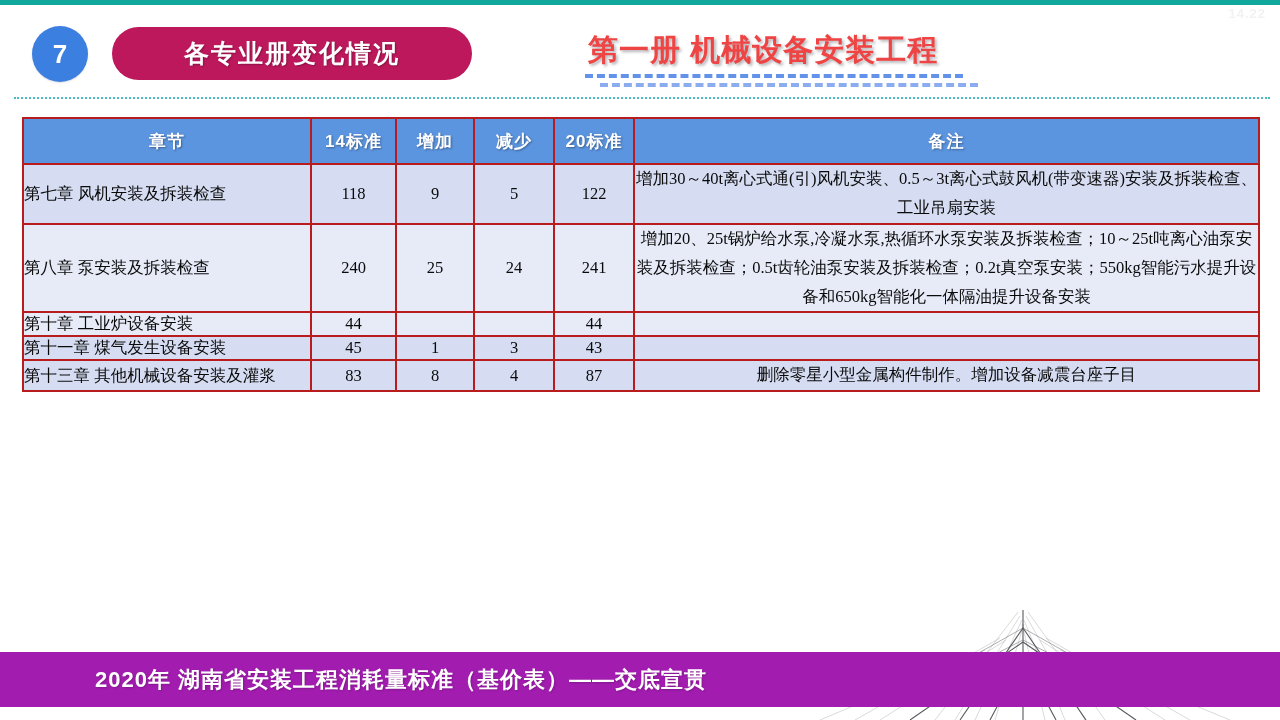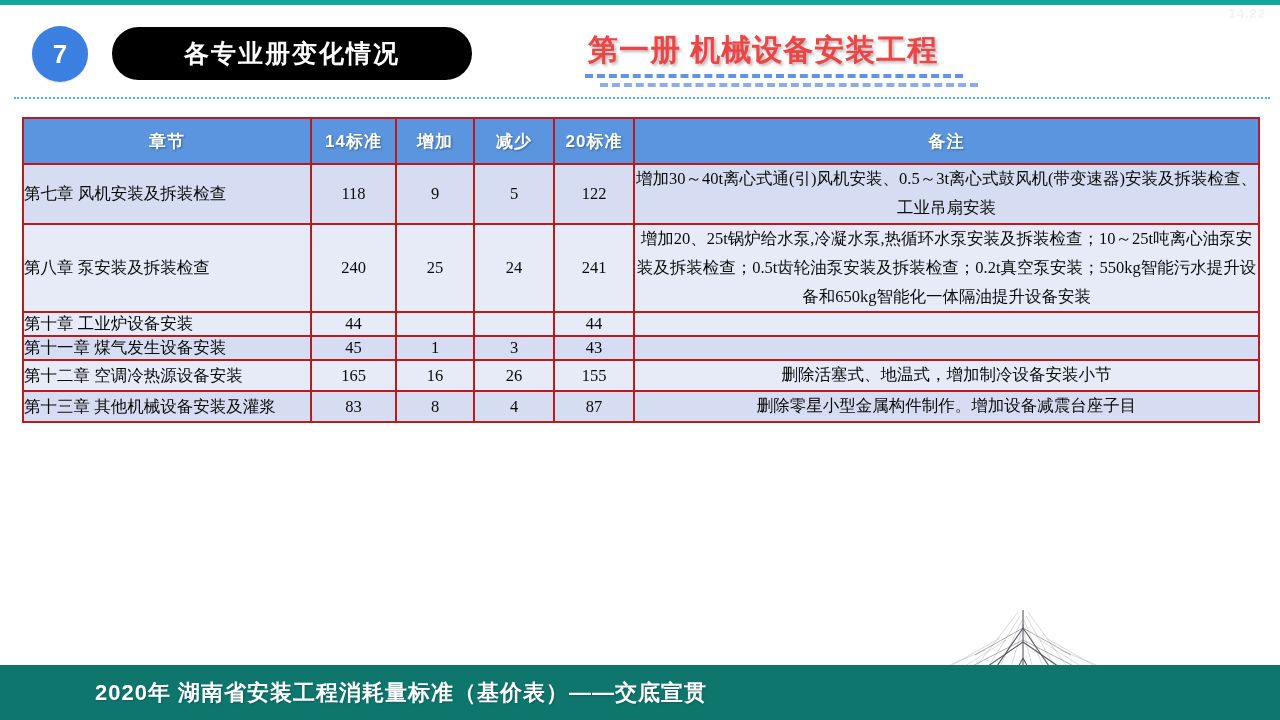--- a/index.html
+++ b/index.html
@@ -31,21 +31,21 @@
     width:56px;height:56px;border-radius:50%;
     background:#3b7fe0;
     display:flex;align-items:center;justify-content:center;
     font-family:"Liberation Sans",sans-serif;
     font-size:26px;font-weight:bold;color:#fff;
     box-shadow:0 1px 2px rgba(0,0,0,.12);
   }
   .pill{
     position:absolute;left:112px;top:27px;
     width:360px;height:53px;border-radius:27px;
-    background:#000000;
+    background:#be185d;
     display:flex;align-items:center;justify-content:center;
     font-family:"Liberation Sans","DejaVu Sans",sans-serif;
     font-size:25px;font-weight:bold;color:#ffffff;
     letter-spacing:2px;
     text-shadow:1px 1px 2px rgba(0,0,0,.30);
   }
   .main-title{
     position:absolute;left:588px;top:30px;
     font-family:"Liberation Sans","DejaVu Sans",sans-serif;
     font-size:30px;font-weight:bold;color:#ef4444;
@@ -101,22 +101,22 @@
   tr.total td.c-num{ font-weight:normal; }
 
   
   .artwork{
     position:absolute;left:760px;bottom:0;width:520px;height:110px;
     pointer-events:none;
   }
 
   
   .footer{
-    position:absolute;left:0;bottom:0;width:1280px;height:55px;
-    background:#0f766e;
+    position:absolute;left:0;bottom:13px;width:1280px;height:55px;
+    background:#a21caf;
     overflow:hidden;
   }
   .footer-text{
     position:absolute;left:95px;top:50%;transform:translateY(-50%);
     font-family:"Liberation Sans","DejaVu Sans",sans-serif;
     font-size:22px;font-weight:bold;color:#ffffff;
     letter-spacing:1px;white-space:nowrap;
     text-shadow:1px 1px 2px rgba(0,0,0,.2);
   }
 </style>
@@ -187,28 +187,20 @@
         <td class="c-num">44</td>
         <td class="c-note"></td>
       </tr>
       <tr class="odd">
         <td class="c-chapter">第十一章 煤气发生设备安装</td>
         <td class="c-num">45</td>
         <td class="c-num">1</td>
         <td class="c-num">3</td>
         <td class="c-num">43</td>
         <td class="c-note"></td>
-      </tr>
-      <tr class="even">
-        <td class="c-chapter">第十二章 空调冷热源设备安装</td>
-        <td class="c-num">165</td>
-        <td class="c-num">16</td>
-        <td class="c-num">26</td>
-        <td class="c-num">155</td>
-        <td class="c-note">删除活塞式、地温式，增加制冷设备安装小节</td>
       </tr>
       <tr class="odd">
         <td class="c-chapter">第十三章 其他机械设备安装及灌浆</td>
         <td class="c-num">83</td>
         <td class="c-num">8</td>
         <td class="c-num">4</td>
         <td class="c-num">87</td>
         <td class="c-note">删除零星小型金属构件制作。增加设备减震台座子目</td>
       </tr>
     </tbody>

